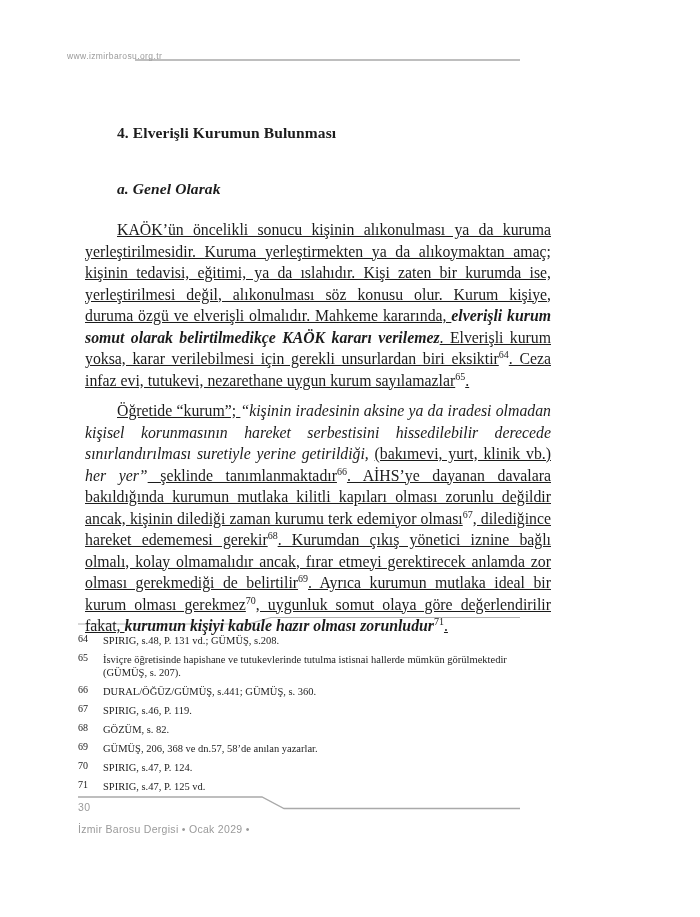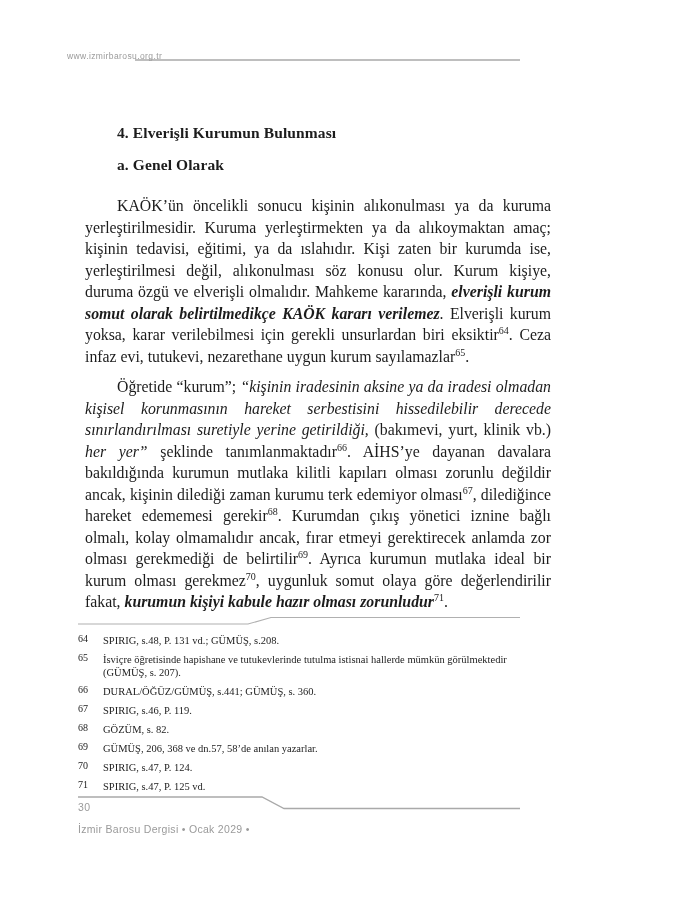--- a/index.html
+++ b/index.html
@@ -21,29 +21,29 @@
   
   .rules{position:absolute;left:0;top:0;width:700px;height:917px;pointer-events:none;}
   
   .article{
     position:absolute;left:85px;top:124px;width:466px;
   }
   .article h1,.article h2{
     font-size:15.5px;font-weight:bold;margin:0 0 0 32px;
     line-height:18px;letter-spacing:.1px;
   }
-  .article h2{margin-top:14px;}
+  .article h2{margin-top:38px;font-style:italic;}
   .body-par{
     margin:21px 0 0 0;
     font-size:15.8px;line-height:21.5px;
     text-align:justify;text-indent:32px;
     color:#1c1c1c;
   }
   .body-par + .body-par{margin-top:9px;}
-  .seg-normal{font-style:normal;font-weight:normal;}
+  .seg-normal{font-style:normal;font-weight:normal;text-decoration:underline;}
   .seg-bold{font-weight:bold;font-style:italic;}
   .seg-italic{font-style:italic;}
   .fn-ref{font-size:10px;line-height:0;vertical-align:super;}
   
   .footnotes{
     position:absolute;left:78px;top:634px;width:474px;
     font-size:10.5px;line-height:13px;color:#222222;
   }
   .footnote{position:relative;padding-left:25px;margin-bottom:6px;}
   .fn-num{

